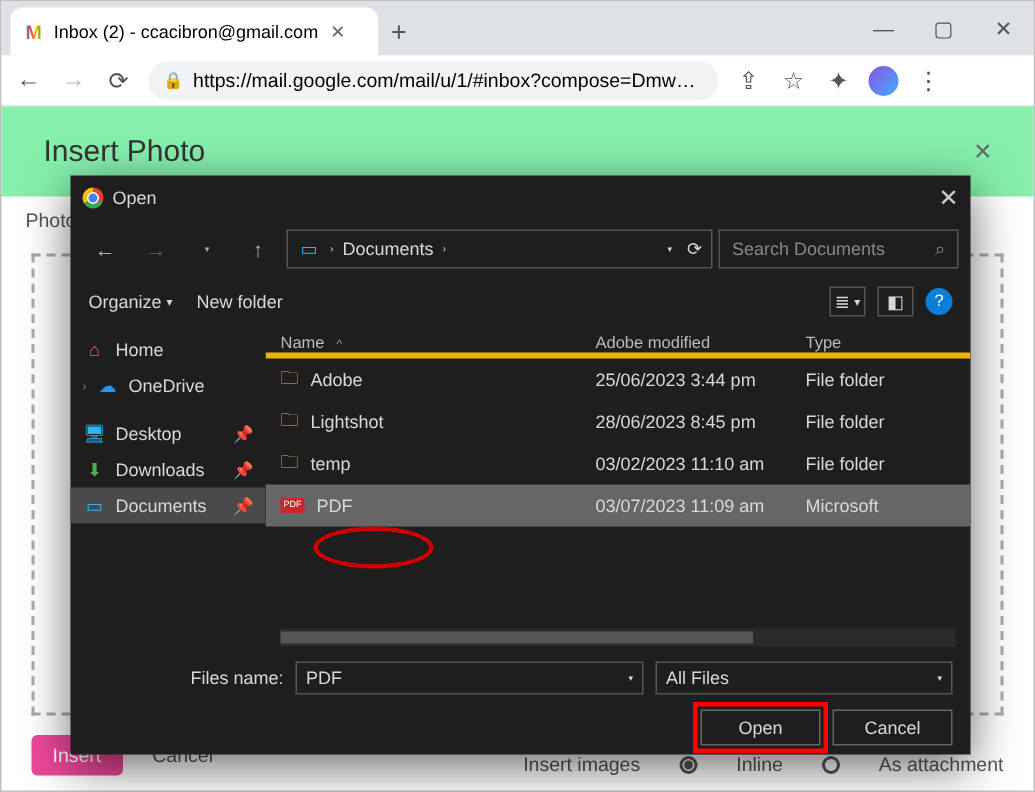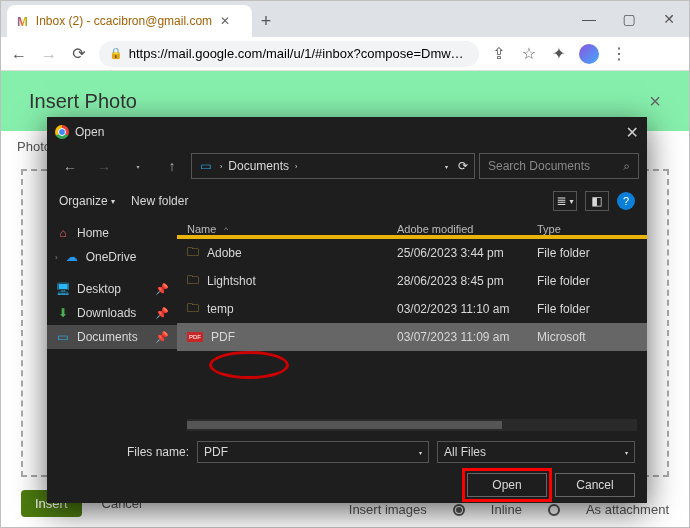--- a/index.html
+++ b/index.html
@@ -2,41 +2,41 @@
 <html><head>
 <meta charset="utf-8">
 <style>
   * { box-sizing: border-box; margin: 0; padding: 0; font-family: "Segoe UI", Arial, sans-serif; }
   body { width: 690px; height: 528px; background: #e8e8e8; overflow: hidden; position: relative; }
 
   
   .chrome-window { position: absolute; top: 0; left: 0; width: 690px; height: 528px; background: #fff; border: 1px solid #bfbfbf; }
   .titlebar { height: 36px; background: #dee1e6; display: flex; align-items: center; }
   .tab { display: flex; align-items: center; background: #fff; height: 32px; margin-top: 4px; margin-left: 6px; border-radius: 8px 8px 0 0; padding: 0 10px; gap: 8px; width: 245px; position: relative; }
-  .tab-title { font-size: 12px; color: #a16207; white-space: nowrap; overflow: hidden; text-overflow: ellipsis; }
+  .tab-title { font-size: 12px; color: #000000; white-space: nowrap; overflow: hidden; text-overflow: ellipsis; }
   .tab-close { font-size: 12px; color: #666; }
   .newtab { width: 28px; color: #555; font-size: 18px; text-align: center; margin-top: 4px; }
   .win-controls { margin-left: auto; display: flex; }
   .win-controls div { width: 40px; height: 36px; display: flex; align-items: center; justify-content: center; color: #555; font-size: 14px; }
 
   .addrbar { height: 34px; background: #fff; display: flex; align-items: center; padding: 0 8px; gap: 10px; border-bottom: 1px solid #e0e0e0; }
   .addrbar .iconbtn { width: 20px; height: 20px; display: flex; align-items: center; justify-content: center; color: #555; }
   .urlbox { flex: 1; display: flex; align-items: center; gap: 6px; background: #f1f3f4; border-radius: 14px; height: 26px; padding: 0 10px; max-width: 380px; }
   .urltext { font-size: 13px; color: #000000; white-space: nowrap; overflow: hidden; text-overflow: ellipsis; }
   .avatar { width: 20px; height: 20px; border-radius: 50%; background: linear-gradient(135deg,#85d,#4af); }
 
   .gmail-modal-header { height: 60px; background: #86efac; display: flex; align-items: center; padding: 0 28px; }
   .gmail-modal-title { font-size: 20px; color: #333; }
   .gmail-modal-close { margin-left: auto; font-size: 20px; color: #666; }
 
   .gmail-tabs-row { display: flex; align-items: center; padding: 0 16px; gap: 20px; color: #555; font-size: 13px; margin-top: 8px; }
   .dropzone { position: absolute; left: 20px; right: 20px; top: 168px; bottom: 50px; border: 2px dashed #aaa; }
 
   .gmail-footer { position: absolute; bottom: 10px; left: 20px; right: 20px; display: flex; align-items: center; gap: 10px; font-size: 13px; color: #555; }
-  .insert-btn { background: #4d7c0f; color: #fff; border-radius: 4px; padding: 6px 14px; }
+  .insert-btn { background: #ec4899; color: #fff; border-radius: 4px; padding: 6px 14px; }
   .cancel-btn { padding: 6px 10px; }
   .footer-right { position: absolute; bottom: 10px; right: 20px; display: flex; align-items: center; gap: 26px; font-size: 13px; color: #555; }
   .radio { width: 12px; height: 12px; border-radius: 50%; border: 2px solid #555; }
   .radio.sel::after { content: ''; display: block; width: 6px; height: 6px; border-radius: 50%; background: #555; margin: 1px; }
 
   
   .open-dialog { position: absolute; top: 116px; left: 46px; width: 600px; height: 386px; background: #1e1e1e; color: #d8d8d8; box-shadow: 0 8px 30px rgba(0,0,0,0.6); }
   .dlg-title { height: 30px; display: flex; align-items: center; padding: 0 8px; font-size: 12px; }
   .dlg-title-text { margin-left: 6px; }
   .dlg-title .close { margin-left: auto; font-size: 16px; color: #ccc; }

